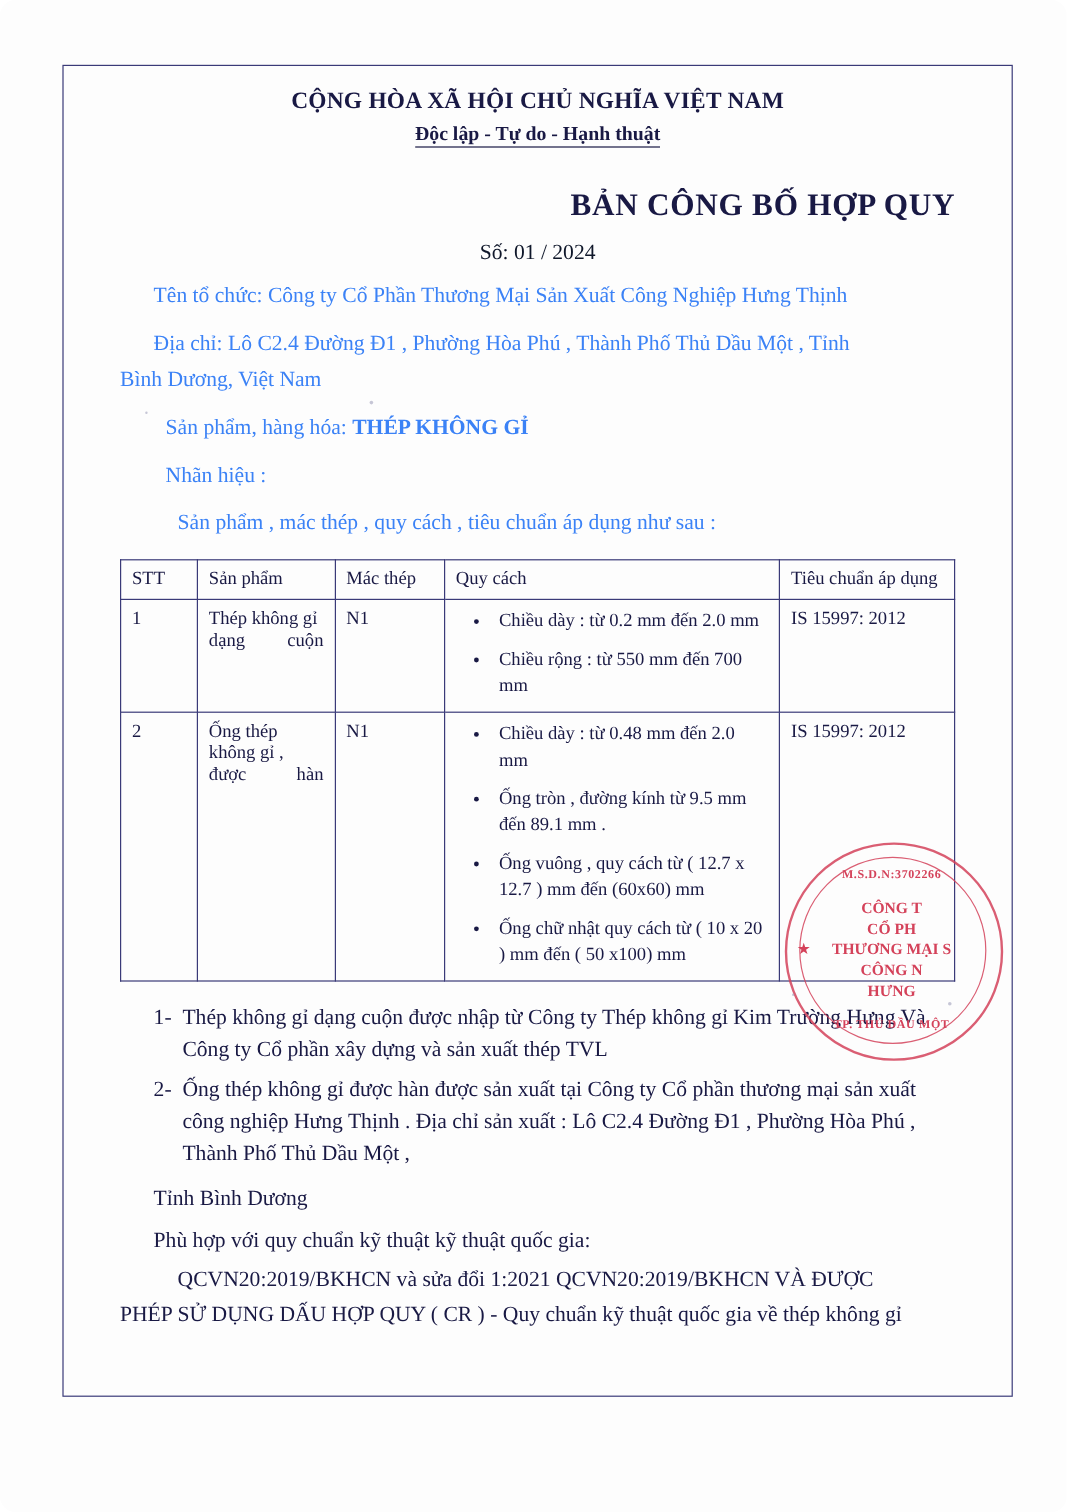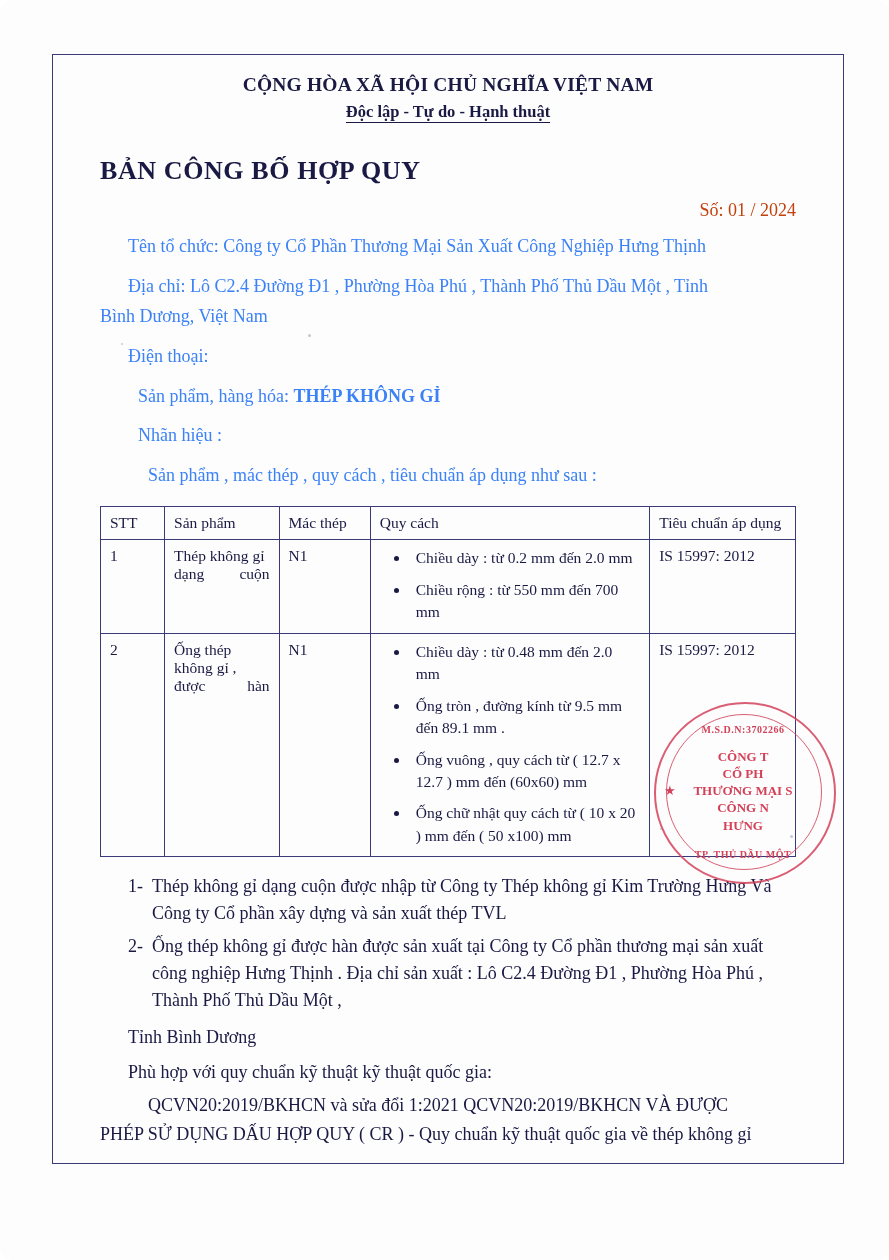--- a/index.html
+++ b/index.html
@@ -53,32 +53,32 @@
     font-weight: bold;
     font-size: 16.5px;
     margin-top: 6px;
     color: #191944;
   }
   .motto span.u {
     border-bottom: 1.4px solid #191944;
     padding-bottom: 1px;
   }
   .title {
-    text-align: left;
+    text-align: right;
     font-weight: bold;
     font-size: 26px;
     margin-top: 34px;
     letter-spacing: 0.6px;
     color: #191944;
   }
   .docnum {
-    text-align: right;
+    text-align: center;
     font-size: 18px;
     margin-top: 14px;
-    color: #c2410c;
+    color: #0f172a;
   }
   .para {
     font-size: 18px;
     line-height: 1.55;
     margin-top: 12px;
     color: #3b82f6;
   }
   .para.indent { padding-left: 28px; }
   .para.indent2 { padding-left: 38px; }
   .para.indent3 { padding-left: 48px; }
@@ -221,23 +221,20 @@
       <span>Công ty Cổ Phần Thương Mại Sản Xuất Công Nghiệp Hưng Thịnh</span>
     </div>
     <div class="para indent">
       <span>Địa chỉ:</span>
       <span>Lô C2.4 Đường Đ1 , Phường Hòa Phú , Thành Phố Thủ Dầu Một , Tỉnh</span>
     </div>
     <div class="para" style="margin-top:2px;">
       <span>Bình Dương, Việt Nam</span>
     </div>
 
-    <div class="para indent">
-      <span>Điện thoại:</span>
-    </div>
 
     <div class="para indent2">
       <span>Sản phẩm, hàng hóa:</span>
       <span class="bold">THÉP KHÔNG GỈ</span>
     </div>
 
     <div class="para indent2">
       <span>Nhãn hiệu :</span>
     </div>
 

